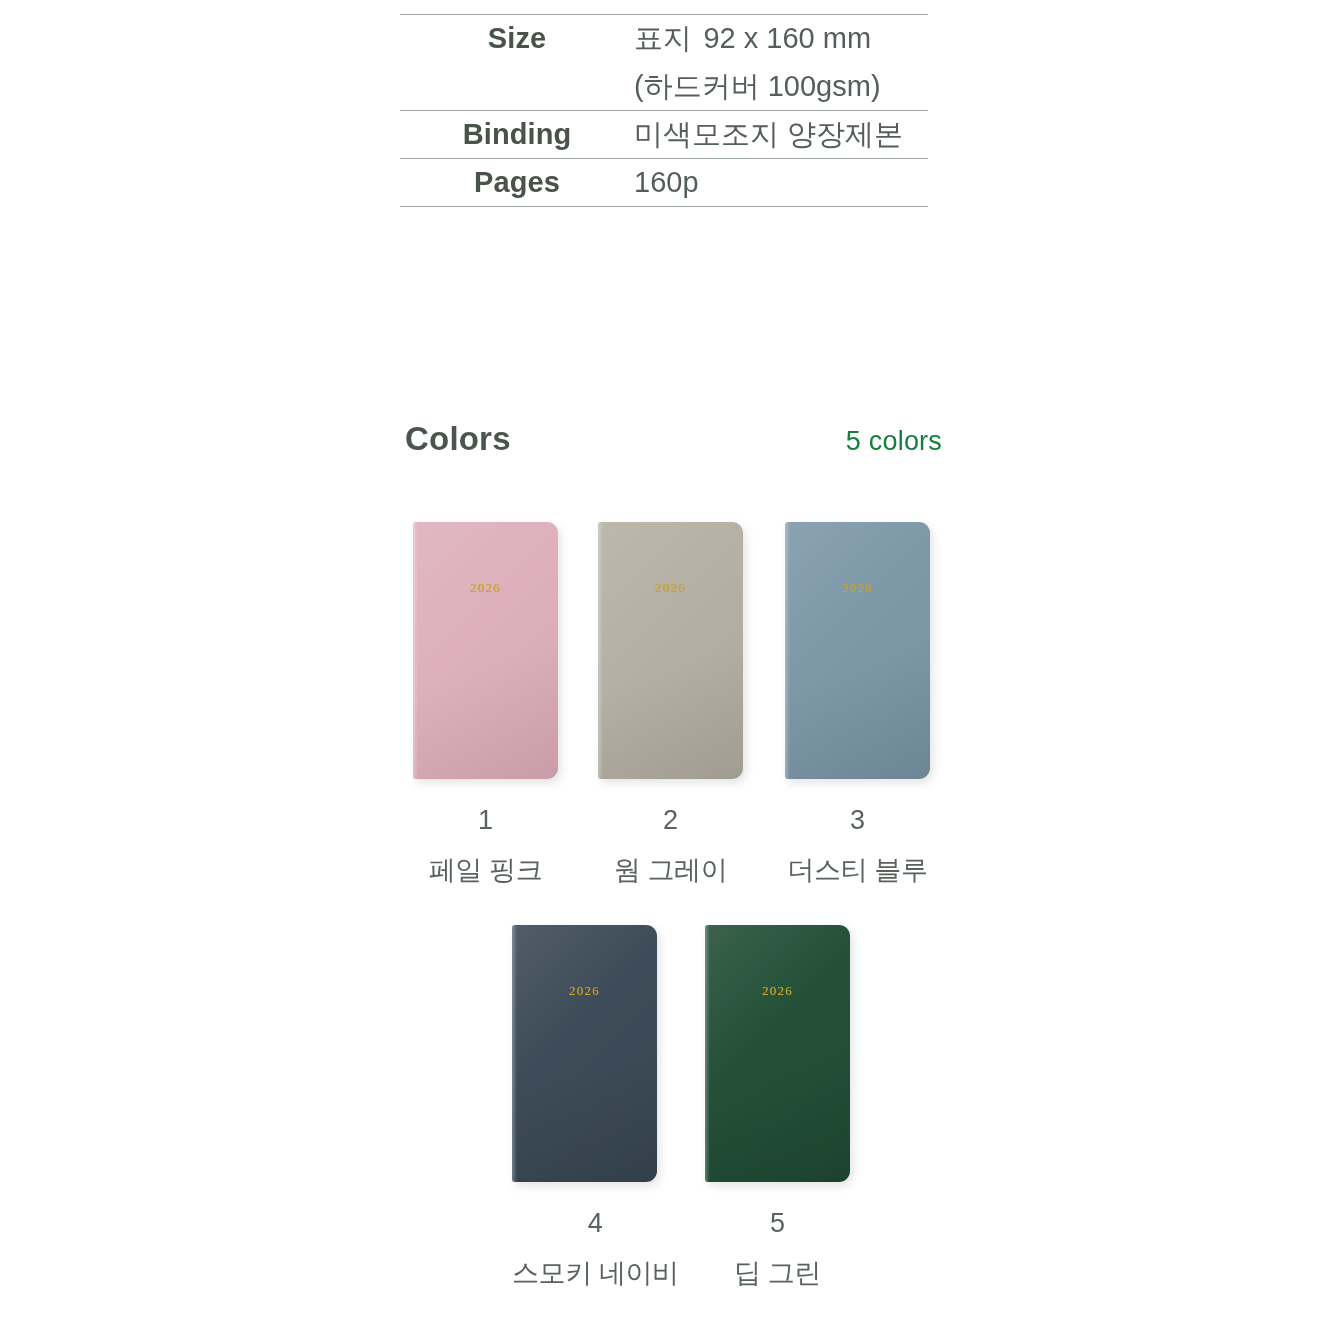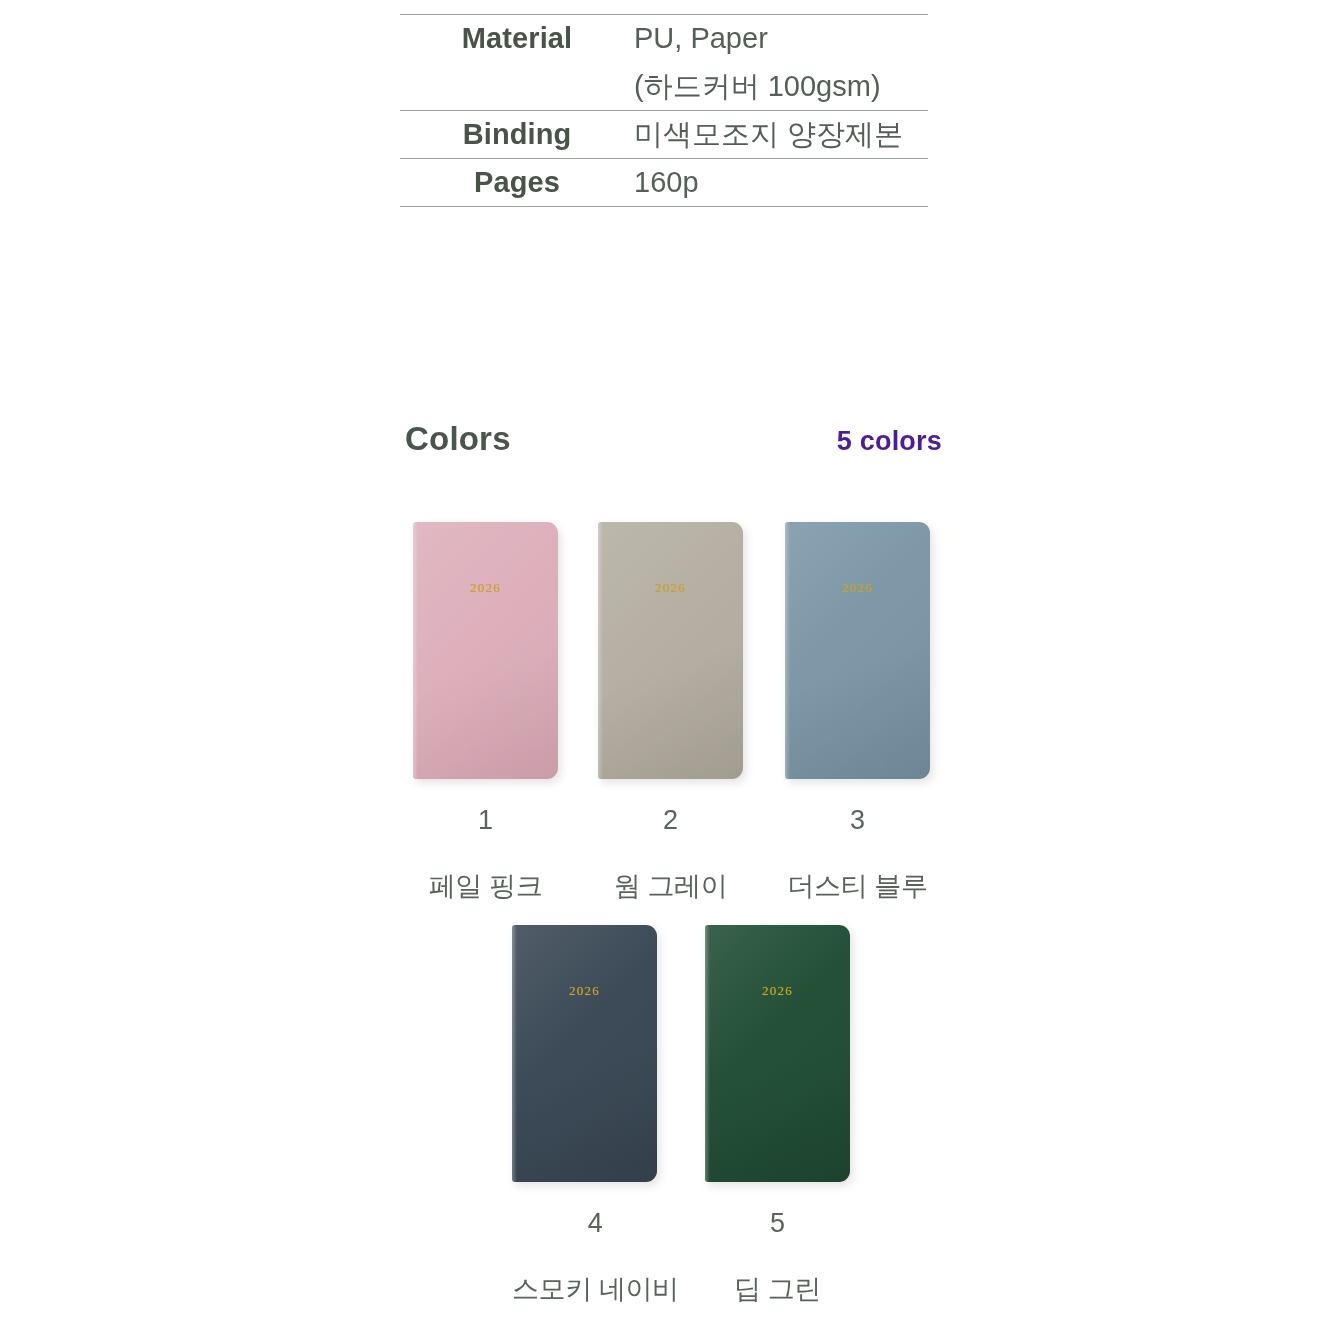--- a/index.html
+++ b/index.html
@@ -62,22 +62,22 @@
     justify-content: space-between;
   }
   .colors-title {
     font-size: 33px;
     font-weight: 700;
     color: #4a554e;
     letter-spacing: 0.2px;
   }
   .colors-count {
     font-size: 27px;
-    font-weight: 700;
-    color: #4c1d95;
+    font-weight: 400;
+    color: #15803d;
     letter-spacing: 0.2px;
   }
 
   .swatch-grid {
     position: absolute;
     left: 0;
     top: 0;
     width: 1327px;
     height: 1327px;
     pointer-events: none;
@@ -121,36 +121,38 @@
     text-shadow: 0 0 1px rgba(201,162,39,0.65);
     z-index: 2;
   }
   .swatch-num {
     margin-top: 26px;
     font-size: 27px;
     font-weight: 400;
     color: #59635b;
   }
   .swatch-label {
-    margin-top: 32px;
+    margin-top: 16px;
     font-size: 27px;
     font-weight: 400;
     color: #59635b;
     letter-spacing: -0.4px;
     white-space: nowrap;
   }
 </style>
 </head>
 <body>
 
 <table class="spec-table">
   <tbody>
     <tr>
-      <td class="label">Material</td>
-      <td class="value">PU, Paper</td>
+      <td class="label">Size</td>
+      <td class="value">
+        <span class="val-ko">표지</span><span class="val-gap"></span><span>92 x 160 mm</span>
+      </td>
     </tr>
     <tr class="noline">
       <td class="label"></td>
       <td class="value">(하드커버 100gsm)</td>
     </tr>
     <tr>
       <td class="label">Binding</td>
       <td class="value">미색모조지 양장제본</td>
     </tr>
     <tr>

